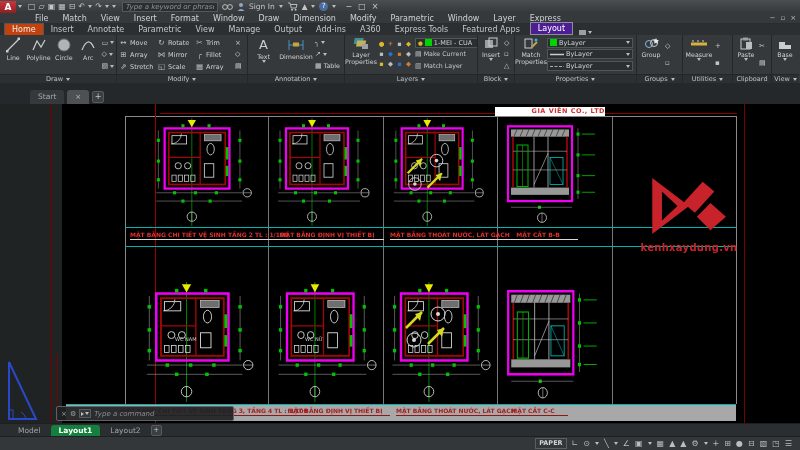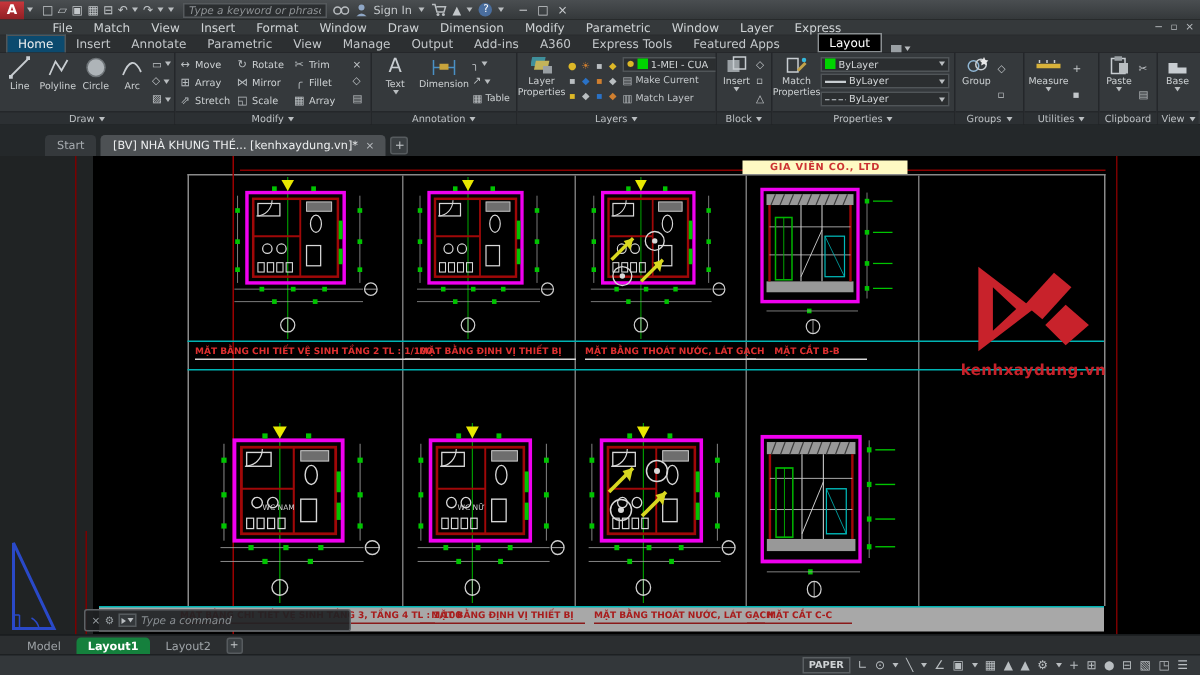--- a/index.html
+++ b/index.html
@@ -20,22 +20,22 @@
   .arr{width:0;height:0;border-left:2.5px solid transparent;border-right:2.5px solid transparent;border-top:3.5px solid #b9bdc0;display:inline-block;vertical-align:middle}
 
   
   .menubar{position:absolute;left:0;top:13px;width:800px;height:11px;background:#35393b;display:flex;align-items:center;padding-left:28px;gap:0;border-bottom:1px solid #2a2d2f}
   .menubar .mi{color:#cfd3d5;font-size:8px;padding:0 7px;line-height:11px}
   .menuwin{position:absolute;right:4px;top:0;display:flex;gap:5px;color:#b9bdc0;font-size:7px;line-height:11px}
 
   
   .rtabs{position:absolute;left:0;top:24px;width:800px;height:11px;background:#2c2f31;display:flex;align-items:flex-end;padding-left:4px}
   .rtab{color:#c3c7ca;font-size:8px;padding:1px 7px;line-height:9px;white-space:nowrap}
-  .rtab.active{background:#0c4a6e;color:#eceeef;border:1px solid #515659;border-bottom:none}
-  .rtab.boxed{background:#000000;color:#fff;border:1px solid #8a8f92;margin-left:18px}
+  .rtab.active{background:#c2410c;color:#eceeef;border:1px solid #515659;border-bottom:none}
+  .rtab.boxed{background:#4c1d95;color:#fff;border:1px solid #8a8f92;margin-left:3px}
   .rtabtoggle{margin-left:6px;display:flex;align-items:center;gap:2px}
   .rtabtoggle b{width:7px;height:5px;background:#9aa0a4;display:inline-block}
 
   
   .ribbon{position:absolute;left:0;top:35px;width:800px;height:48px;background:#35393c;display:flex}
   .panel{height:48px;border-right:1px solid #24272a;display:flex;flex-direction:column}
   .pbody{flex:1;display:flex;padding:1px 2px;gap:2px;overflow:hidden}
   .plabel{height:9px;background:#2c3033;border-top:1px solid #24272a;color:#bdc1c4;font-size:6.5px;text-align:center;line-height:9px;display:flex;align-items:center;justify-content:center;gap:3px}
   .bigbtn{display:flex;flex-direction:column;align-items:center;justify-content:flex-start;width:27px;padding-top:1px}
   .bigbtn .lbl{font-size:6.3px;color:#cdd1d3;white-space:nowrap;margin-top:1px}
@@ -60,21 +60,21 @@
 
   
   .canvas{position:absolute;left:0;top:104px;width:800px;height:319px;background:#000;overflow:hidden}
   .leftstrip{position:absolute;left:0;top:0;width:62px;height:319px;background:#202324}
   .vline{position:absolute;width:1px}
   .hline{position:absolute;height:1px}
   .vig{position:absolute;pointer-events:none}
   .dtitle1{position:absolute;top:127px;font-size:6px;font-weight:bold;color:#e03030;text-align:center;border-bottom:1px solid #d8d8d8;white-space:nowrap;line-height:8px}
   .grayband{position:absolute;left:66px;top:300px;width:670px;height:17px;background:#a8a8a8;border-top:1px solid #00b4b4}
   .dtitle2{position:absolute;top:303px;font-size:6px;font-weight:bold;color:#a81d1d;text-align:center;border-bottom:1px solid #8a1a1a;white-space:nowrap;line-height:8px;z-index:3}
-  .company{position:absolute;left:495px;top:3px;width:110px;text-align:center;background:#fef9c3;color:#cc3333;font-size:6.5px;font-weight:bold;letter-spacing:.5px;z-index:2;line-height:9px}
+  .company{position:absolute;left:495px;top:3px;width:110px;text-align:right;background:#ffffff;color:#cc3333;font-size:6.5px;font-weight:bold;letter-spacing:.5px;z-index:2;line-height:9px}
   .roomlbl{position:absolute;font-size:5px;color:#cfcfcf;white-space:nowrap;z-index:2}
   .wmtext{position:absolute;left:633px;top:138px;width:112px;text-align:center;color:#c8222b;font-size:10px;font-weight:bold;letter-spacing:.3px}
   .cmdbar{position:absolute;left:56px;top:302px;width:178px;height:15px;background:rgba(32,34,36,.92);border:1px solid #5e6periodic266;border:1px solid #5e6266;border-radius:2px;display:flex;align-items:center;gap:3px;padding:0 4px;z-index:5}
   .cmdbar .ci{color:#9aa0a4;font-size:7px}
   .cmdbox{width:12px;height:9px;background:#34383b;border:1px solid #565b5e;display:flex;align-items:center;justify-content:center;gap:1px}
   .tri-r{width:0;height:0;border-top:2.5px solid transparent;border-bottom:2.5px solid transparent;border-left:3.5px solid #b9bdc0}
   .cmdinput{flex:1;background:transparent;border:none;outline:none;color:#c8c8c8;font-size:7px;font-style:italic;min-width:10px}
   .cmdinput::placeholder{color:#8a8f93;font-style:italic}
 
   
@@ -618,21 +618,20 @@
       <div class="plabel">
           <span>View</span>
           <span class="arr"></span>
         </div>
     </div>
   </div>
 
   <div class="ftabs">
     <span class="ftab start">Start</span>
     <span class="ftab doc">
-      <span>[BV] NHÀ KHUNG THÉ... [kenhxaydung.vn]*</span>
       <span class="x">×</span>
     </span>
     <span class="fplus">+</span>
   </div>
 
   <div class="canvas">
     <div class="leftstrip"></div>
 
     <div class="vline" style="left:125px;top:12px;height:288px;background:#8a8a8a"></div>
     <div class="vline" style="left:736px;top:12px;height:288px;background:#8a8a8a"></div>

